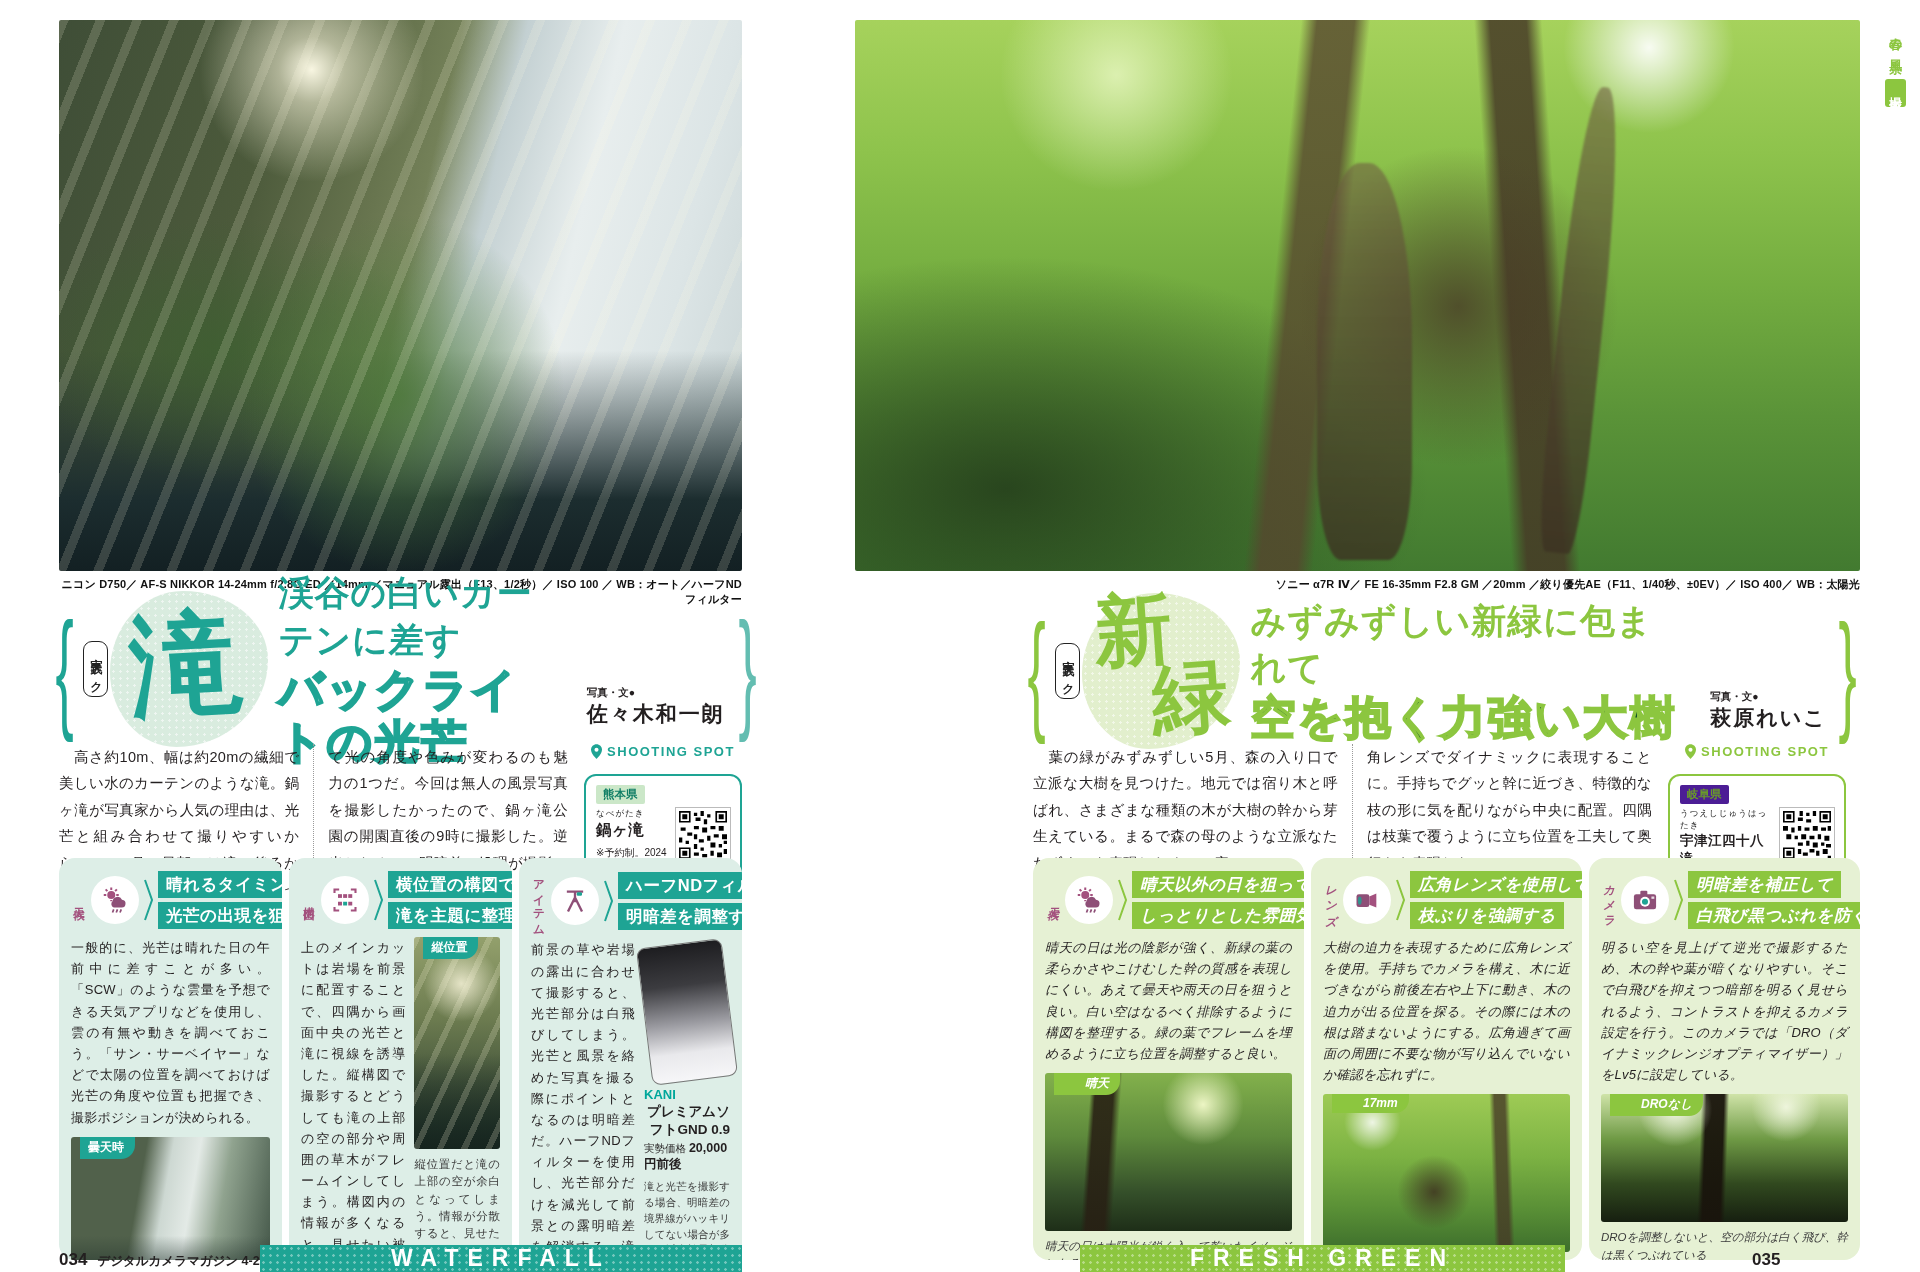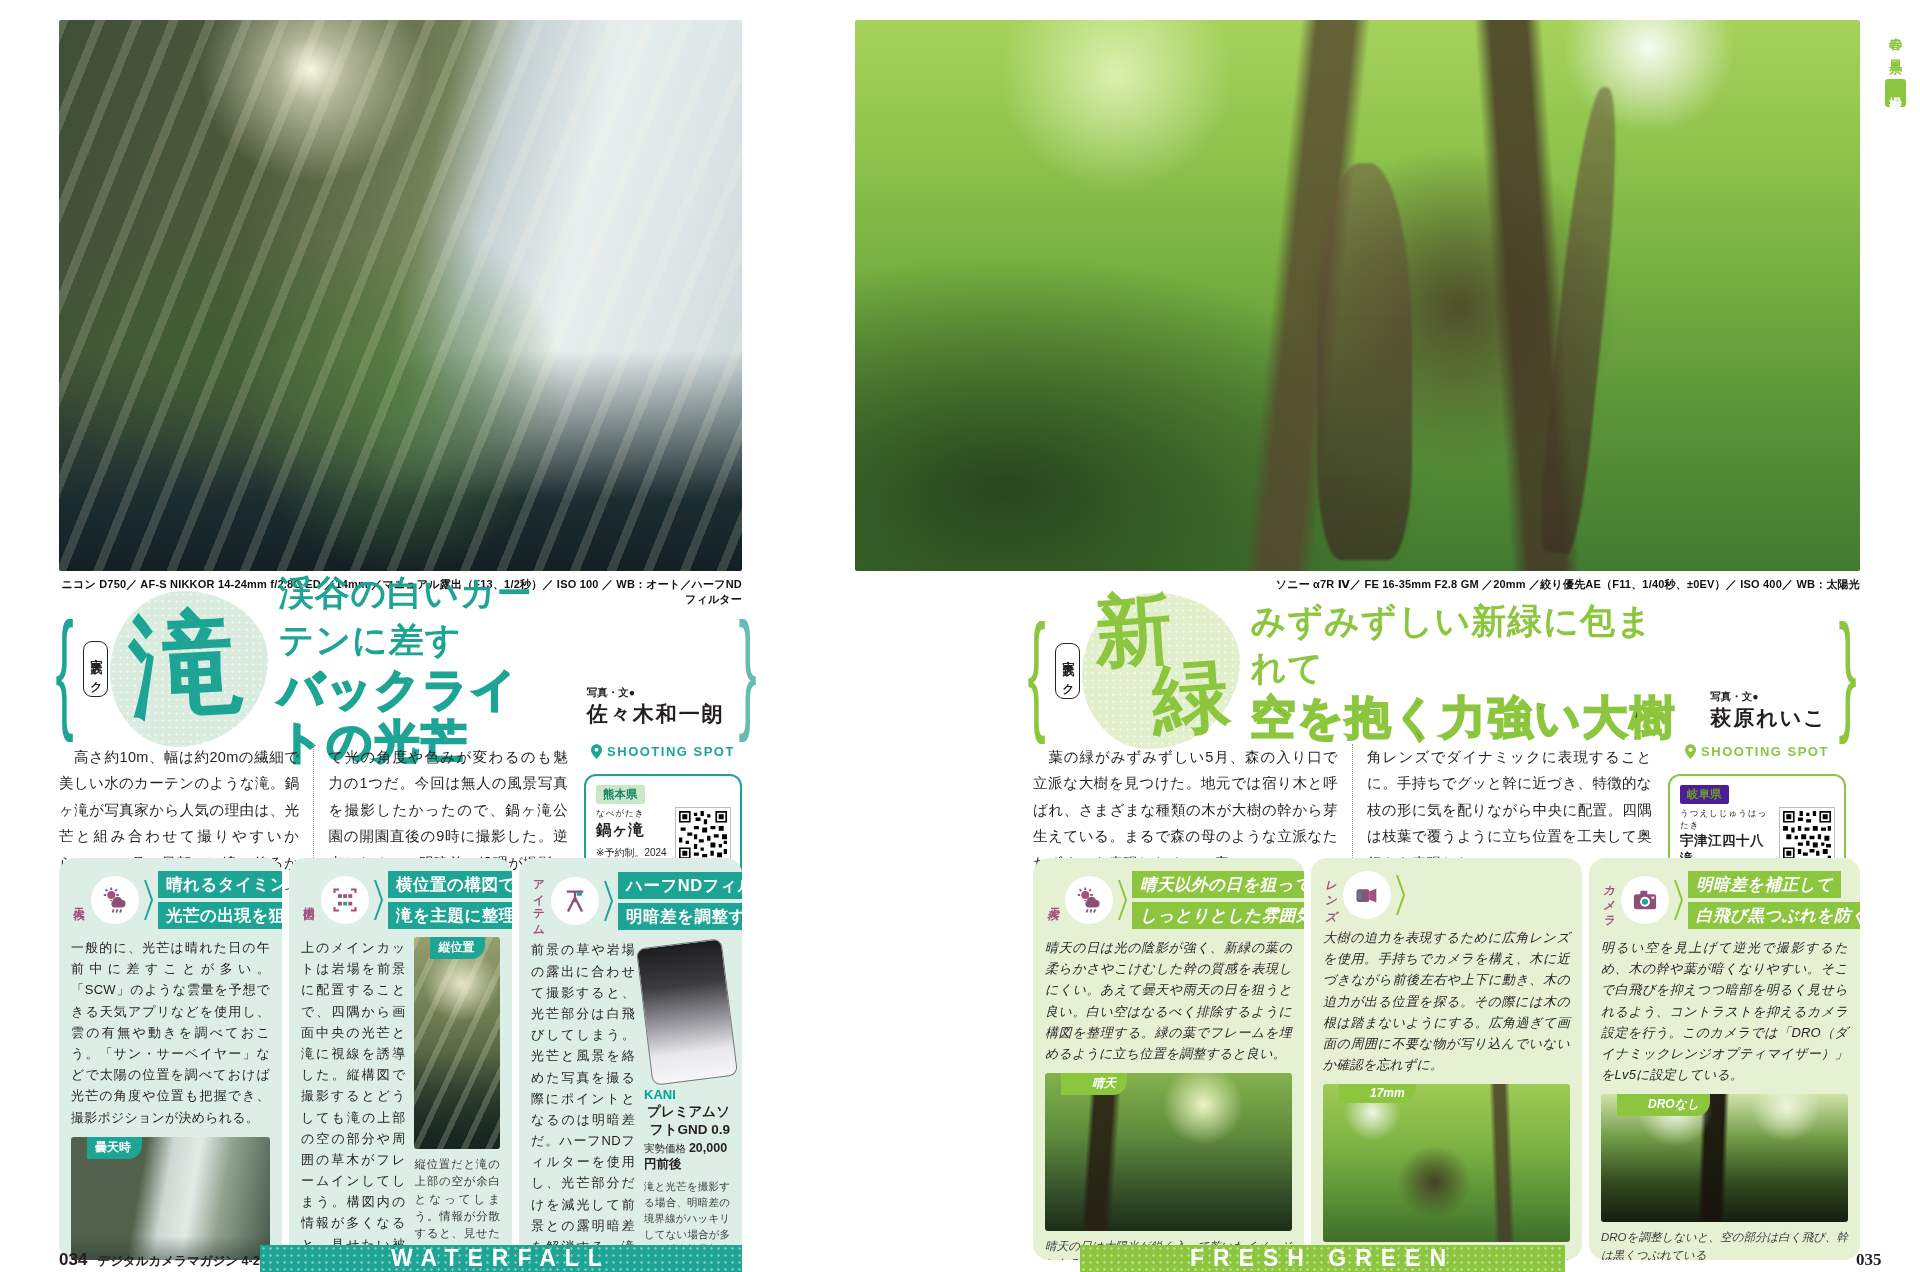--- a/index.html
+++ b/index.html
@@ -112,21 +112,21 @@
   .tip.t{background:var(--teal-pale);} .tip.g{background:var(--green-pale);}
   .tiphead{display:flex;align-items:center;gap:5px;margin-bottom:8px;}
   .cat{writing-mode:vertical-rl;text-orientation:upright;font-size:11.5px;font-weight:bold;color:var(--magenta);letter-spacing:2px;flex:0 0 auto;}
   .circ{width:48px;height:48px;border-radius:50%;background:#fff;display:flex;align-items:center;justify-content:center;flex:0 0 auto;}
   .chev{flex:0 0 auto;}
   .tbars{display:flex;flex-direction:column;gap:4px;}
   .tbar{color:#fff;font-weight:bold;font-size:16.5px;letter-spacing:.5px;padding:2.5px 8px;width:fit-content;white-space:nowrap;}
   .tip.t .tbar{background:var(--teal);} .tip.g .tbar{background:var(--green);}
   .tbody{font-size:13px;line-height:1.63;text-align:justify;letter-spacing:.2px;}
   .tphoto{position:relative;margin-top:9px;border-radius:3px;}
-  .ptag{position:absolute;top:0;left:16px;color:#fff;font-size:12px;font-weight:bold;padding:2px 11px 3px 8px;border-radius:0 0 14px 0;}
+  .ptag{position:absolute;top:0;left:9px;color:#fff;font-size:12px;font-weight:bold;padding:2px 11px 3px 8px;border-radius:0 0 14px 0;}
   .tip.t .ptag{background:var(--teal);} .tip.g .ptag{background:var(--green);padding-left:31px;}
   .tcap{font-size:11.5px;line-height:1.5;margin-top:7px;color:var(--cap);text-align:justify;}
   .split{display:flex;gap:9px;}
   .split .tbody{flex:1.22;}
   .sidecol{flex:1;}
   .gnd{width:86px;height:138px;margin:4px auto 6px;border-radius:9px;border:1px solid #777;transform:rotate(-7deg);
     background:linear-gradient(180deg,#1d1d20 0%,#3c3c40 30%,#9a9aa0 58%,#e9e9ec 80%,#f6f6f8 100%);}
   .brand{color:#00a79b;font-size:13px;font-weight:bold;}
   .pname{font-size:13.5px;font-weight:bold;margin:1px 0 2px;text-align:right;}
   .price{font-size:10.5px;} .price b{font-size:12.5px;}
@@ -403,20 +403,24 @@
         <div class="circ">
           <svg width="28" height="28" viewBox="0 0 24 24">
             <rect x="3" y="7" width="11" height="11" rx="2" fill="#8e4f77"></rect>
             <path d="M14 9l6-2.5v12L14 16z" fill="#a3517e"></path>
             <ellipse cx="5.8" cy="12.5" rx="1.6" ry="3.6" fill="#1ea494" opacity=".8"></ellipse>
           </svg>
         </div>
         <svg class="chev" width="9" height="42" viewBox="0 0 9 42">
           <polyline points="1,1 8,21 1,41" fill="none" stroke="#8cc63f" stroke-width="2"></polyline>
         </svg>
+        <div class="tbars">
+          <span class="tbar">広角レンズを使用して</span>
+          <span class="tbar">枝ぶりを強調する</span>
+        </div>
       </div>
       <div class="tbody">大樹の迫力を表現するために広角レンズを使用。手持ちでカメラを構え、木に近づきながら前後左右や上下に動き、木の迫力が出る位置を探る。その際には木の根は踏まないようにする。広角過ぎて画面の周囲に不要な物が写り込んでいないか確認を忘れずに。</div>
       <div class="tphoto mini ph-17mm" style="height:158px;">
         <span class="ptag">17mm</span>
       </div>
       <div class="tcap">広角過ぎると画面周囲の要素が散漫になってしまう。ズームレンズを使って微調整したい</div>
     </div>
 
     <div class="tip g">
       <div class="tiphead">
@@ -440,20 +444,20 @@
       </div>
       <div class="tbody">明るい空を見上げて逆光で撮影するため、木の幹や葉が暗くなりやすい。そこで白飛びを抑えつつ暗部を明るく見せられるよう、コントラストを抑えるカメラ設定を行う。このカメラでは「DRO（ダイナミックレンジオプティマイザー）」をLv5に設定している。</div>
       <div class="tphoto mini ph-dro" style="height:128px;">
         <span class="ptag">DROなし</span>
       </div>
       <div class="tcap">DROを調整しないと、空の部分は白く飛び、幹は黒くつぶれている</div>
     </div>
   </div>
 
   <div class="band g" style="left:1080px;width:485px;">FRESH GREEN</div>
-  <div class="abs pageno" style="left:1856px;top:1250px;font-family:Liberation Serif, serif;">035</div>
+  <div class="abs pageno" style="left:1752px;top:1250px;">035</div>
 
   <div class="abs edgetab" style="left:1886px;top:28px;">
     <span class="s1">春の風景</span>
     <span class="s2">撮影大全</span>
   </div>
 
 </div>
 
 </body></html>

